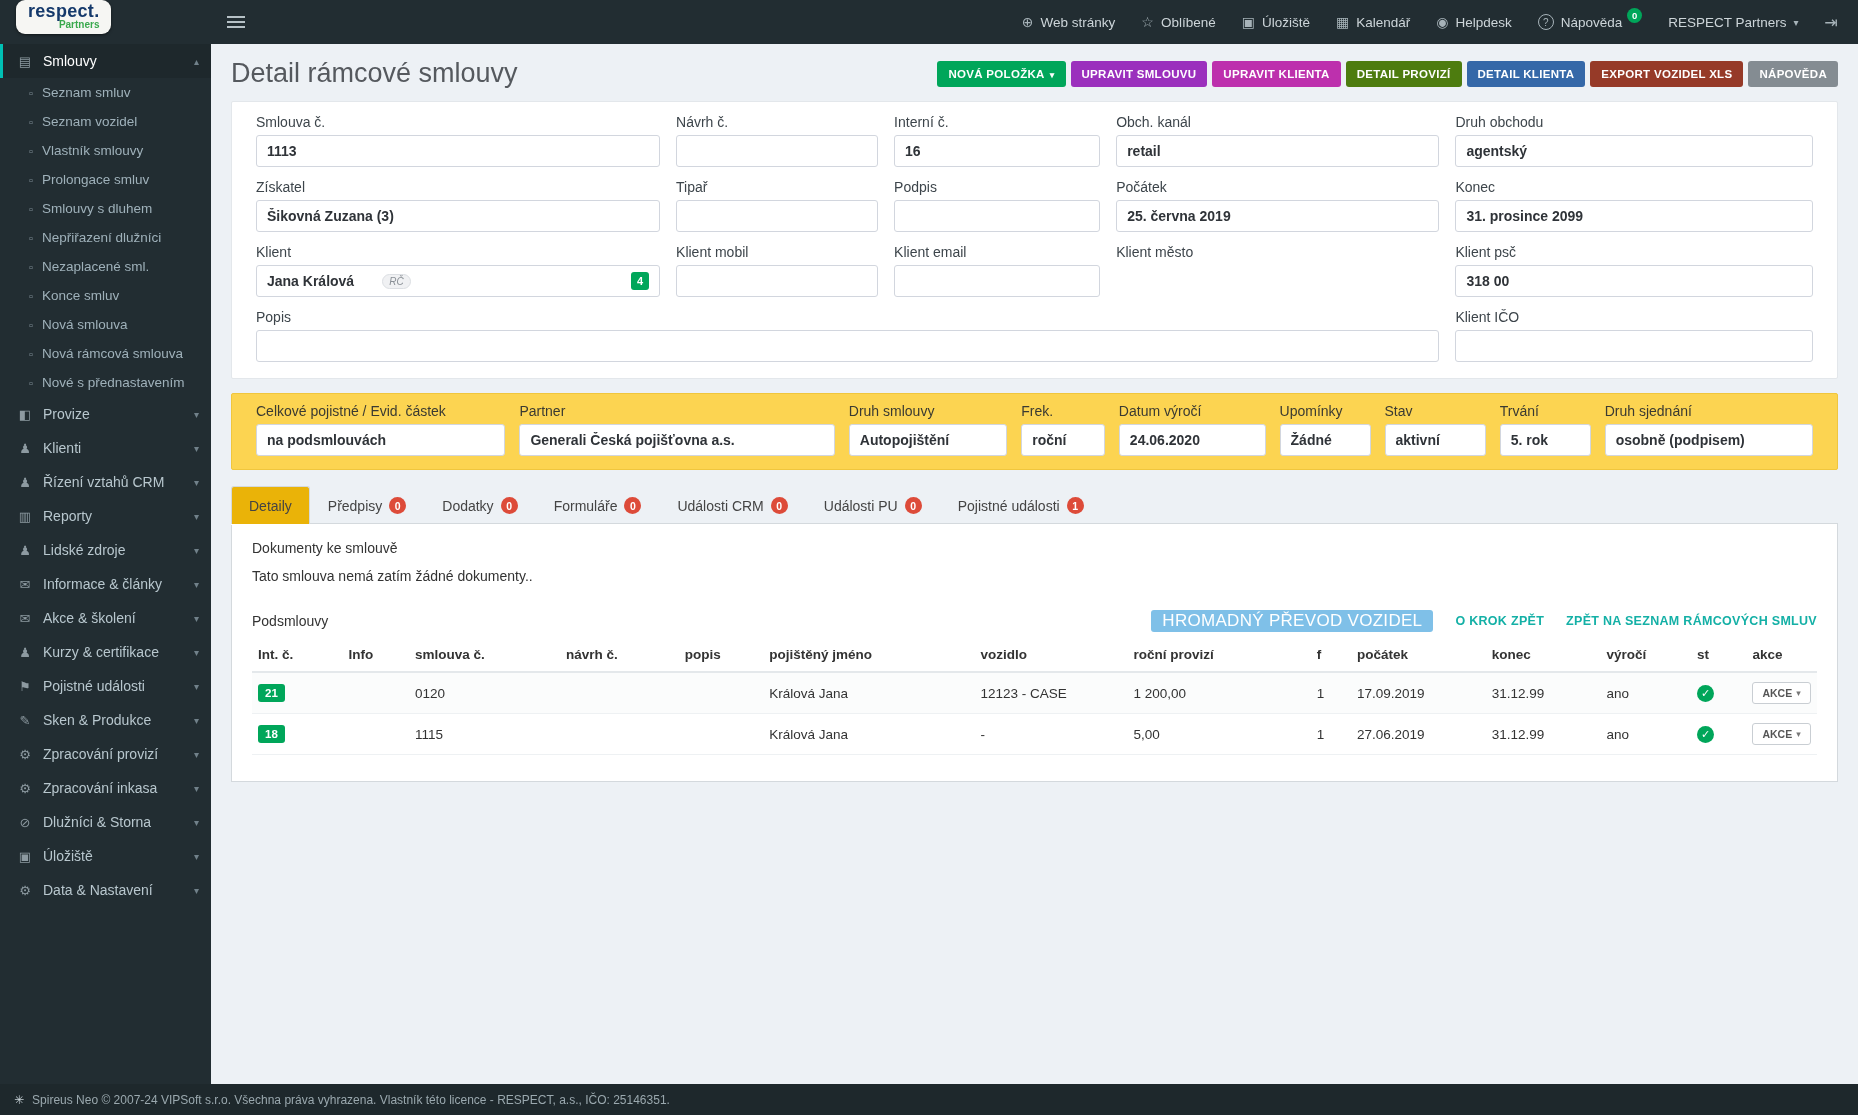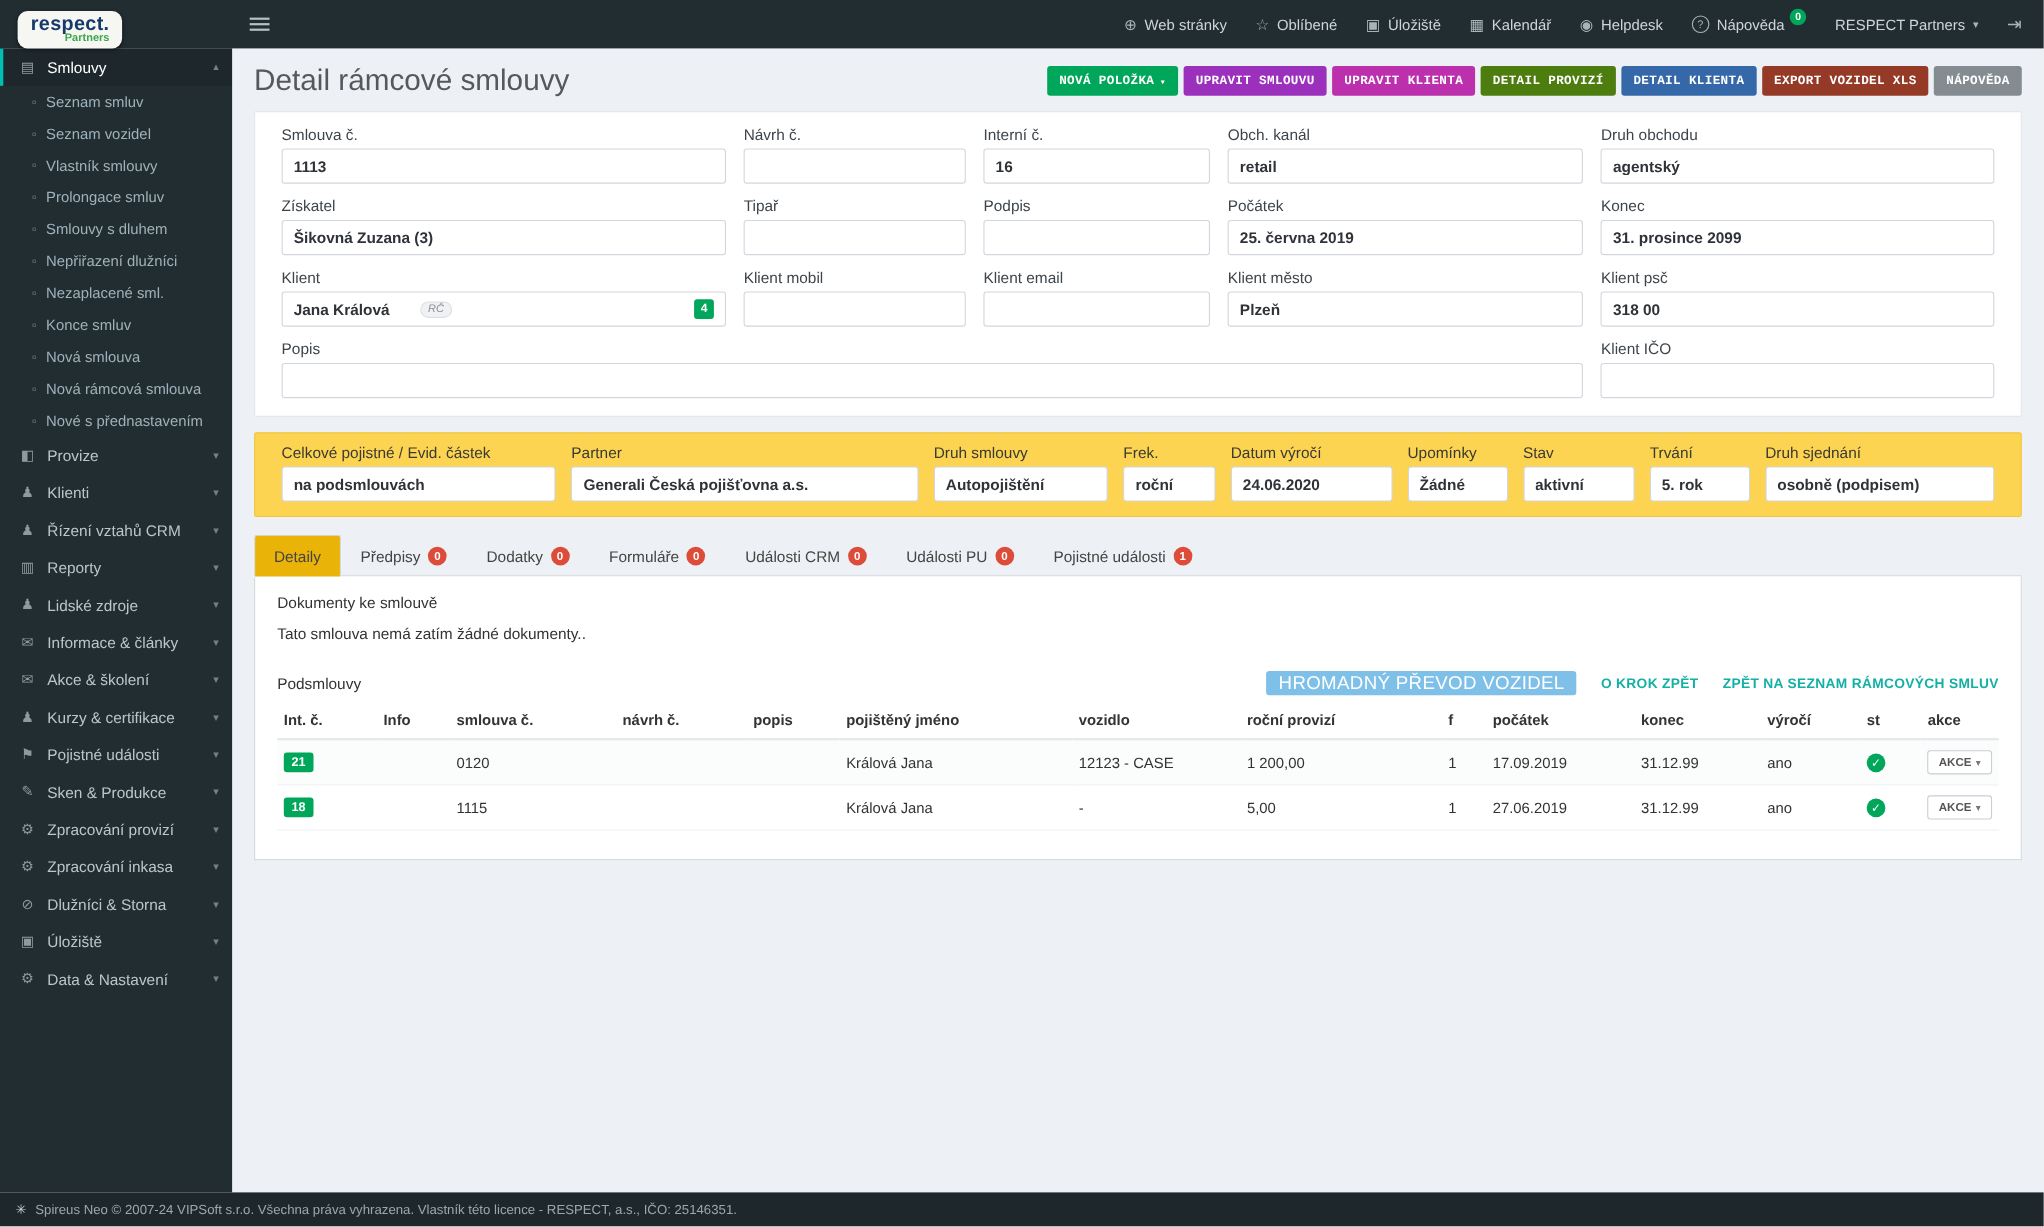--- a/index.html
+++ b/index.html
@@ -3,21 +3,21 @@
 <meta charset="utf-8">
 <style>
   * { margin:0; padding:0; box-sizing:border-box; }
   html,body { width:1858px; height:1115px; }
   body {
     font-family:"Liberation Sans","DejaVu Sans",sans-serif;
     background:#edf1f5; overflow:hidden; position:relative; font-size:14px; color:#333;
   }
   
   .topbar { position:absolute; top:0; left:0; right:0; height:44px; background:#222d32; display:flex; align-items:center; z-index:20; }
-  .logo-zone { width:211px; height:44px; display:flex; align-items:flex-end; padding-left:16px; cursor:pointer; }
+  .logo-zone { width:211px; height:44px; display:flex; align-items:flex-start; padding-left:16px; cursor:pointer; }
   .logo-pill { background:#f6f6f3; border-radius:9px; padding:3px 12px 4px; box-shadow:0 1px 3px rgba(0,0,0,.5); }
   .logo-main { display:block; color:#15396b; font-weight:bold; font-size:18px; line-height:17px; letter-spacing:.3px; }
   .logo-sub { display:block; color:#3aa94d; font-weight:bold; font-size:10px; line-height:10px; text-align:right; }
   .hamburger-wrap { width:50px; height:44px; display:flex; align-items:center; justify-content:center; cursor:pointer; }
   .hamburger { width:18px; height:2px; background:#b6c1c6; position:relative; display:block; }
   .hamburger::before,.hamburger::after { content:""; position:absolute; left:0; width:18px; height:2px; background:#b6c1c6; }
   .hamburger::before { top:-5px; } .hamburger::after { top:5px; }
   .top-right { margin-left:auto; display:flex; align-items:center; gap:26px; padding-right:20px; color:#cdd5d9; font-size:13.5px; }
   .top-item { display:flex; align-items:center; gap:7px; cursor:pointer; white-space:nowrap; }
   .top-icon { font-size:14px; color:#a7b3b9; }
@@ -32,21 +32,21 @@
   .side-item .si-label { flex:1; }
   .side-item .si-caret { font-size:10px; color:#71818a; }
   .side-item.active { background:#1e282c; color:#ffffff; border-left-color:#00c0b4; }
   .side-sub { display:flex; align-items:center; gap:9px; padding:7px 10px 7px 29px; color:#9fb1ba; font-size:13.5px; cursor:pointer; }
   .side-sub .sub-icon { font-size:11px; color:#7d8c94; }
   
   .main { position:absolute; left:211px; top:44px; right:0; bottom:31px; overflow:hidden; }
   .page-head { display:flex; align-items:center; justify-content:space-between; padding:14px 20px 12px; }
   .page-title { font-size:27px; color:#55595e; font-weight:400; }
   .actions { display:flex; gap:5px; align-items:center; }
-  .btn { border:none; color:#fff; font-size:11.5px; font-weight:bold; padding:7px 11px; border-radius:3px; cursor:pointer; letter-spacing:.3px; font-family:Liberation Mono, monospace; display:inline-flex; align-items:flex-end; gap:5px; }
+  .btn { border:none; color:#fff; font-size:11.5px; font-weight:bold; padding:7px 11px; border-radius:3px; cursor:pointer; letter-spacing:.3px; font-family:Liberation Sans, sans-serif; display:inline-flex; align-items:flex-end; gap:5px; }
   .btn-green   { background:#00a65a; }
   .btn-purple  { background:#9b30bd; }
   .btn-magenta { background:#bd30ad; }
   .btn-blue    { background:#4d7c0f; }
   .btn-darkblue{ background:#3568a8; }
   .btn-maroon  { background:#963a28; }
   .btn-gray    { background:#848c92; }
   .btn-caret { font-size:9px; }
   
   .card { background:#fff; margin:0 20px 14px; border:1px solid #e3e7eb; border-radius:2px; padding:12px 24px 16px; }
@@ -338,21 +338,20 @@
       <div class="field">
         <label>Klient mobil</label>
         <input value="" style="">
       </div>
       <div class="field">
         <label>Klient email</label>
         <input value="" style="">
       </div>
       <div class="field">
         <label>Klient město</label>
-        <input value="Plzeň" style="">
       </div>
       <div class="field">
         <label>Klient psč</label>
         <input value="318 00" style="">
       </div>
 
       <div class="field span4">
         <label>Popis</label>
         <input value="" style="">
       </div>

